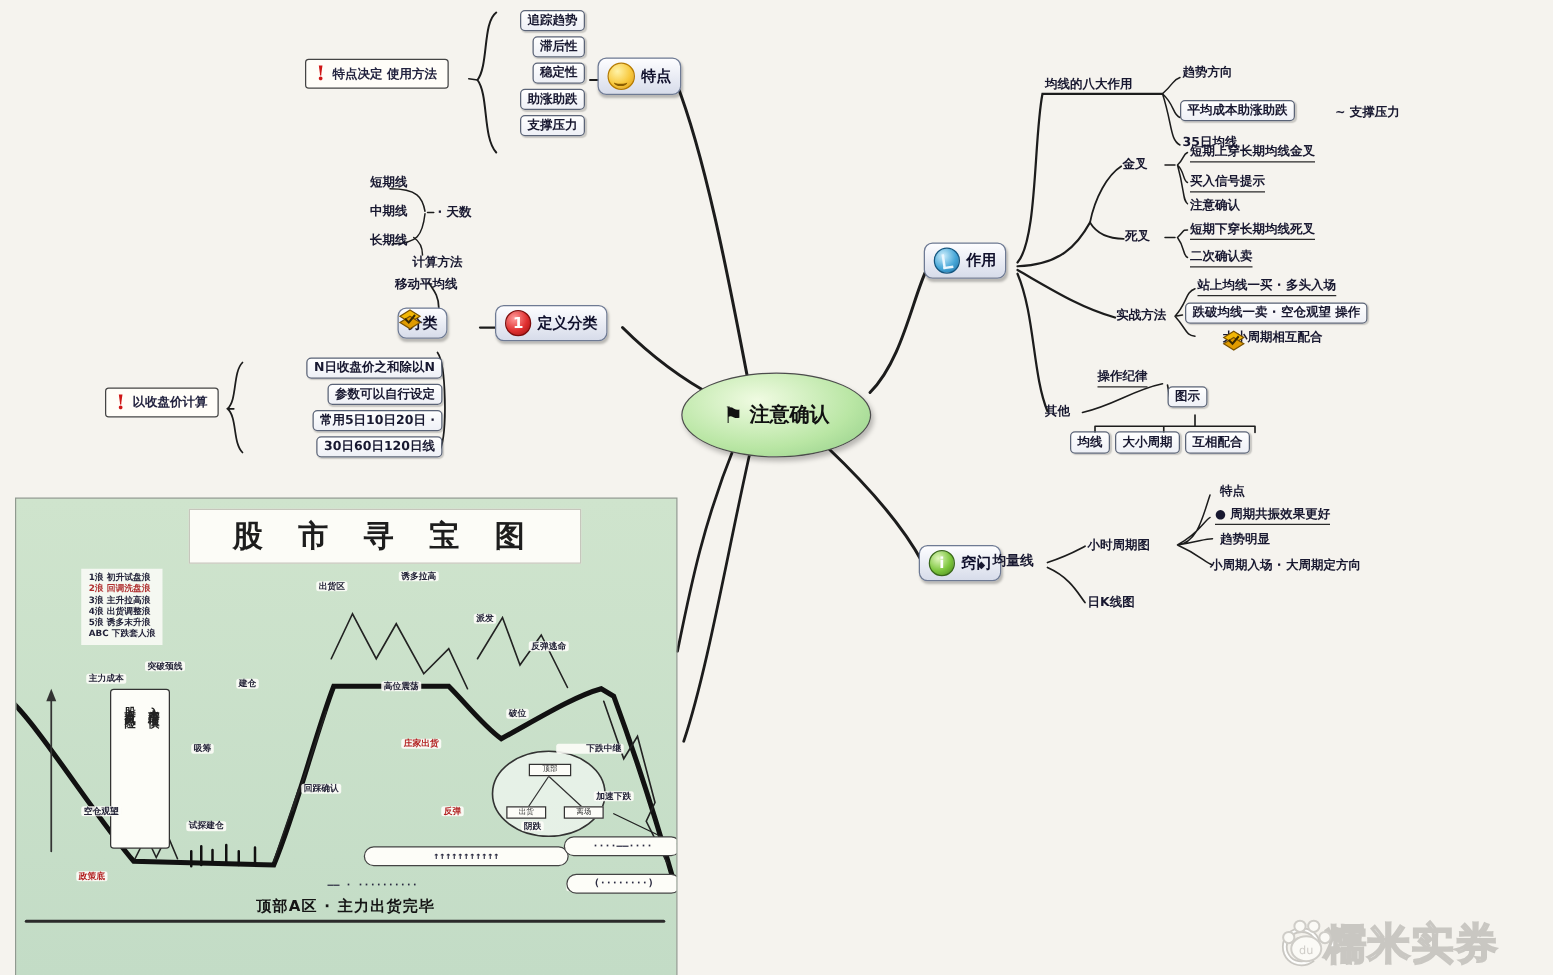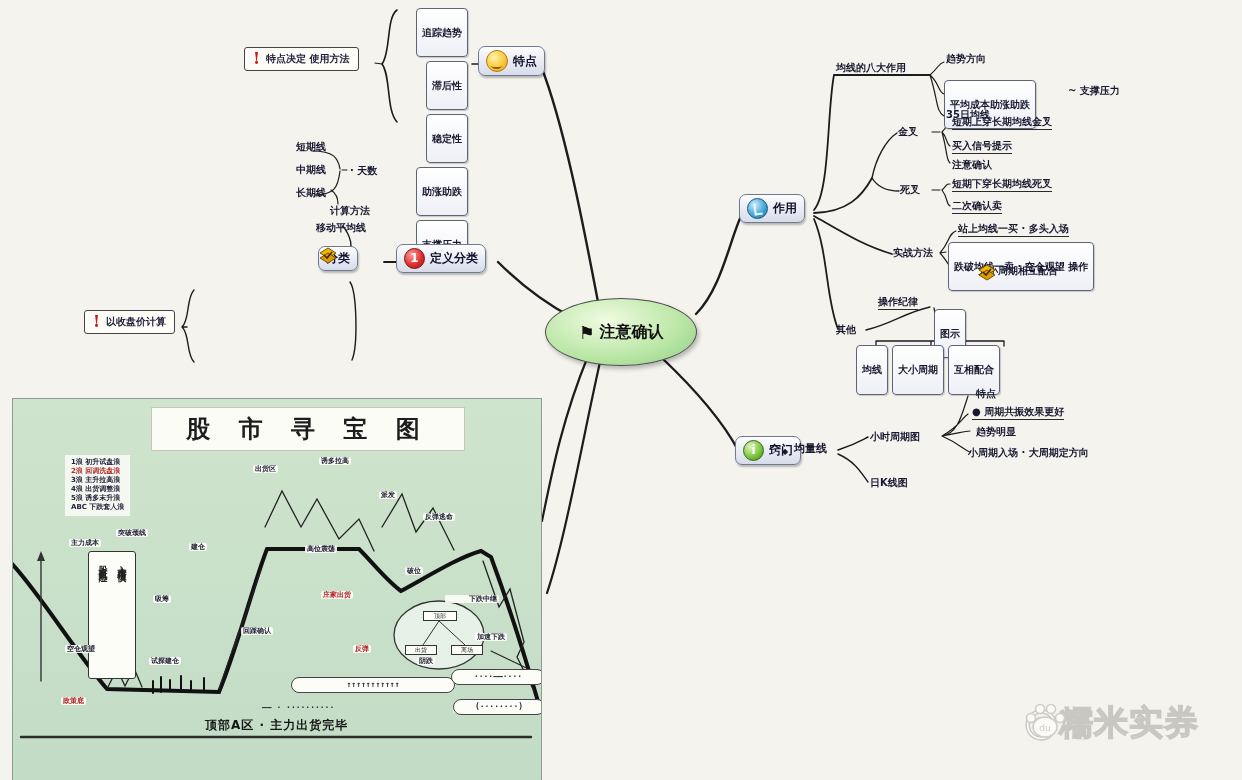--- a/index.html
+++ b/index.html
@@ -6,21 +6,21 @@
   #page{position:relative;width:1242px;height:780px;background:#f5f3ee;overflow:hidden;
         font-family:"DejaVu Sans",sans-serif}
   .abs{position:absolute}
   svg{position:absolute;left:0;top:0;pointer-events:none}
 
   
   .mlabel{position:absolute;font:bold 10px/1.3 "DejaVu Sans",sans-serif;color:#181830;
           white-space:nowrap;filter:blur(.3px)}
   .ul{border-bottom:1.5px solid #2a2a2a;padding-bottom:1px}
   .bx{background:linear-gradient(#ffffff,#eef0f6);border:1.2px solid #5b6478;border-radius:4px;
-      padding:17px 5px;box-shadow:1px 1px 1px rgba(0,0,0,.18)}
+      padding:1px 5px;box-shadow:1px 1px 1px rgba(0,0,0,.18)}
   .topic{position:absolute;display:flex;align-items:center;gap:5px;
          background:linear-gradient(#fdfdff,#d7dcea);border:1.8px solid #6e7a94;border-radius:7px;
          padding:3px 7px;font:bold 12px "DejaVu Sans",sans-serif;color:#10102c;
          box-shadow:1px 2px 2px rgba(0,0,0,.25);filter:blur(.2px);white-space:nowrap}
   .stack{position:absolute;display:flex;flex-direction:column;gap:4px;align-items:flex-end}
   .stack .mitem{position:relative;font:bold 10px/1.3 "DejaVu Sans",sans-serif;color:#181830;
                 filter:blur(.3px);white-space:nowrap}
   .notebox{position:absolute;display:flex;align-items:center;gap:6px;background:#fffdf8;
            border:1.4px solid #444;border-radius:3px;padding:3px 8px;
            font:bold 10px "DejaVu Sans",sans-serif;color:#23233f;filter:blur(.3px);white-space:nowrap}
@@ -75,21 +75,21 @@
   #t-bold{position:absolute;left:192px;top:318px;font:800 12px "DejaVu Sans",sans-serif;color:#151515;
           letter-spacing:1px;filter:blur(.4px);white-space:nowrap}
   #t-strip{position:absolute;left:98px;top:343px;width:318px;height:15px;background:#fdfdf8;
            font:bold 7.5px/15px "DejaVu Sans",sans-serif;color:#8a3030;text-align:center;
            white-space:nowrap;filter:blur(.4px)}
   #t-band{position:absolute;left:0;top:360px;width:528px;height:22px;background:#a9b9e2;
           display:flex;align-items:center;justify-content:center;
           font:800 15px "DejaVu Sans",sans-serif;color:#2637c0;letter-spacing:2px;filter:blur(.5px)}
 
   
-  #watermark{position:absolute;left:1024px;top:700px;display:flex;gap:4px}
+  #watermark{position:absolute;left:1024px;top:732px;display:flex;gap:4px}
   #wm-text{font:bold 34px "DejaVu Sans",sans-serif;color:rgba(255,255,255,.88);
            -webkit-text-stroke:1.4px #c9c7c2;letter-spacing:1px}
 </style>
 </head>
 <body>
 
 <div id="page">
 
   <svg width="1242" height="780" viewBox="0 0 1242 780">
     <g stroke="#1c1c1c" fill="none" stroke-linecap="round">
@@ -159,20 +159,27 @@
   </div>
   <div class="mlabel" style="left:330px;top:204px">计算方法</div>
   <div class="mlabel" style="left:316px;top:221px">移动平均线</div>
   <div class="stack" style="left:296px;top:140px">
 
   <div class="mitem" style="margin-bottom:6px">短期线</div>
       <div class="mitem" style="margin-bottom:6px">中期线</div>
       <div class="mitem" style="margin-bottom:21px">长期线</div>
     </div>
   <div class="mlabel" style="left:350px;top:164px">· 天数</div>
+  <div class="stack" style="left:186px;top:286px;width:168px">
+
+  <div class="mitem bx">N日收盘价之和除以N</div>
+      <div class="mitem bx">参数可以自行设定</div>
+      <div class="mitem bx">常用5日10日20日 ·</div>
+      <div class="mitem bx">30日60日120日线</div>
+    </div>
   <div class="notebox" style="left:84px;top:310px">
     <span class="excl">!</span>
     <span>以收盘价计算</span>
   </div>
 
   <div class="topic" style="left:739px;top:194px">
     <span class="cicon i-blue"></span>
     <span>作用</span>
   </div>
   <div class="mlabel" style="left:836px;top:61px">均线的八大作用</div>

